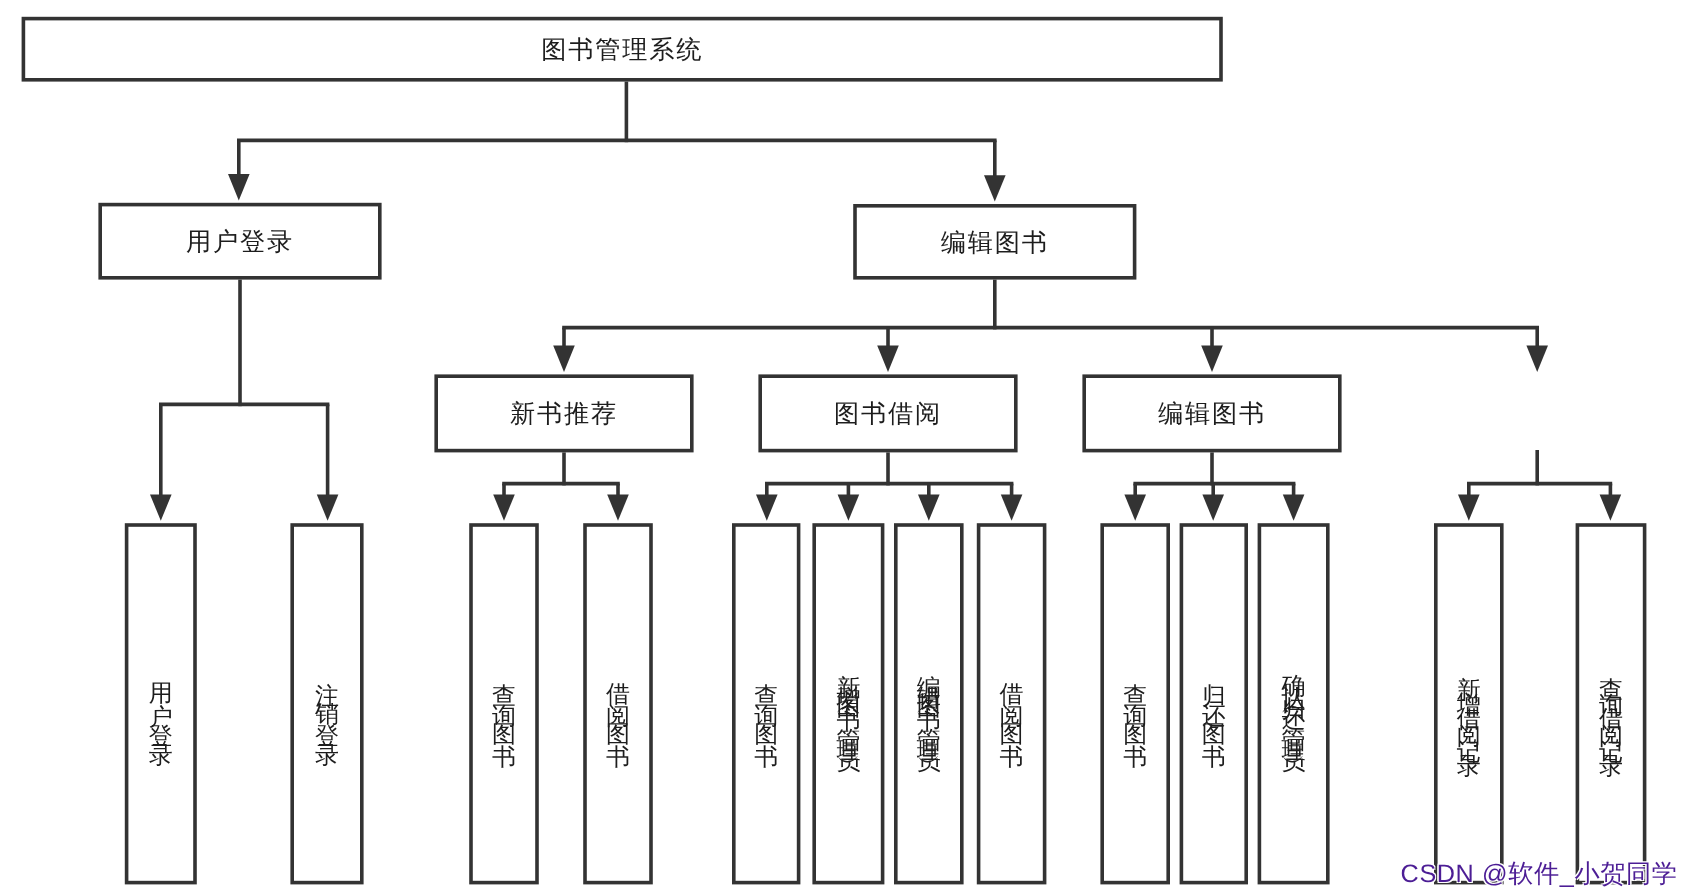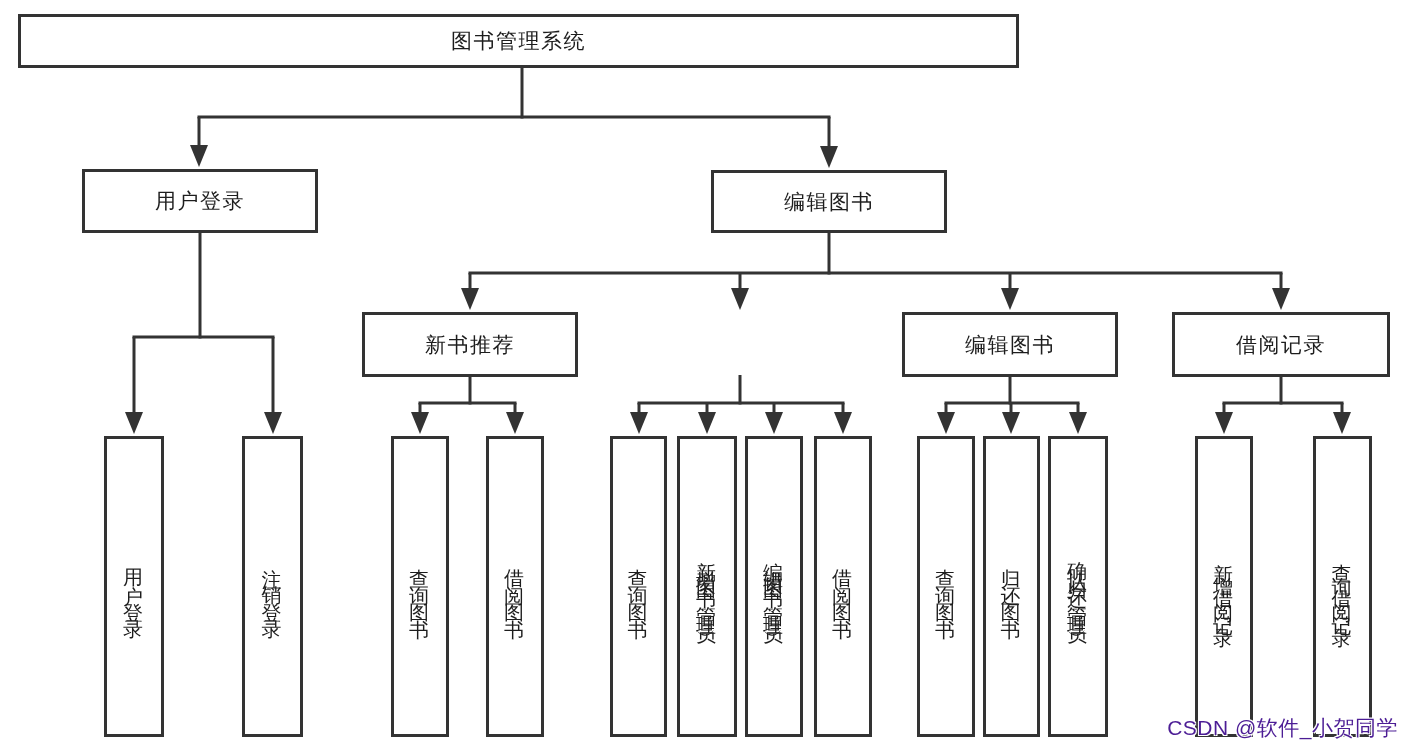--- a/index.html
+++ b/index.html
@@ -120,22 +120,22 @@
       <polygon points="1333,412 1351,412 1342,434"></polygon>
     </g>
   </svg>
 
   <div class="box" style="left:18px; top:14px; width:1001px; height:54px;">图书管理系统</div>
 
   <div class="box" style="left:82px; top:169px; width:236px; height:64px;">用户登录</div>
   <div class="box" style="left:711px; top:170px; width:236px; height:63px;">编辑图书</div>
 
   <div class="box" style="left:362px; top:312px; width:216px; height:65px;">新书推荐</div>
+  <div class="box" style="left:632px; top:312px; width:216px; height:65px;">图书借阅</div>
   <div class="box" style="left:902px; top:312px; width:216px; height:65px;">编辑图书</div>
-  <div class="box" style="left:1172px; top:312px; width:218px; height:65px;">借阅记录</div>
 
   <div class="box leaf ls4" style="left:104px; width:60px;">用户登录</div>
   <div class="box leaf ls4" style="left:242px; width:61px;">注销登录</div>
 
   <div class="box leaf ls4" style="left:391px; width:58px;">查询图书</div>
   <div class="box leaf ls4" style="left:486px; width:58px;">借阅图书</div>
 
   <div class="box leaf ls4" style="left:610px; width:57px;">查询图书</div>
   <div class="box leaf ls9" style="left:677px; width:60px;">新增图书（管理员）</div>
   <div class="box leaf ls9" style="left:745px; width:58px;">编辑图书（管理员）</div>

